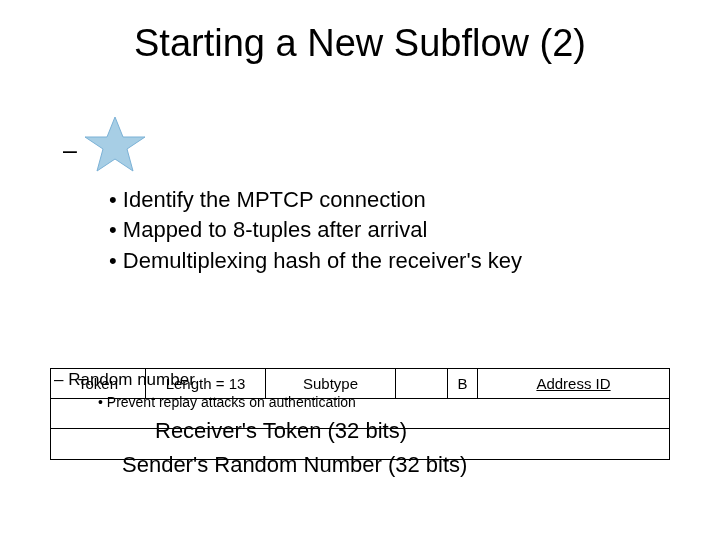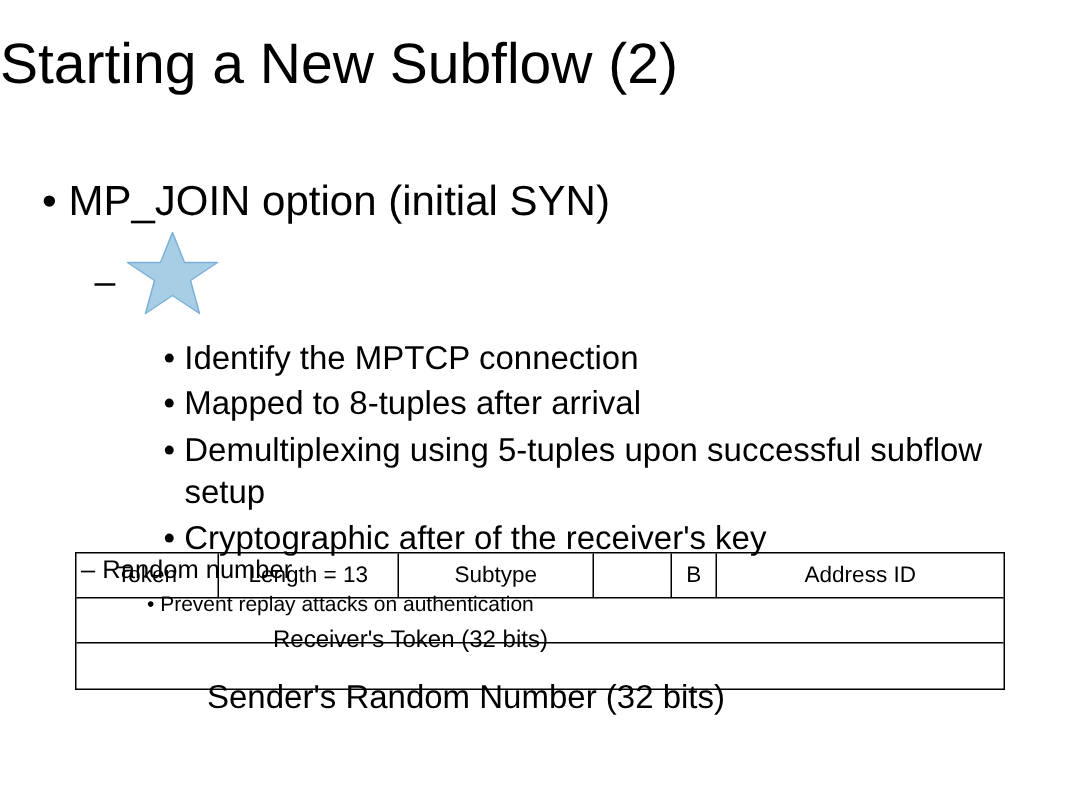--- a/index.html
+++ b/index.html
@@ -6,20 +6,21 @@
     body {
       width: 720px;
       height: 540px;
       font-family: Arial, Helvetica, sans-serif;
       background: #fff;
       color: #000;
       position: relative;
       overflow: hidden;
     }
     .title {
+      text-align: center;
       font-size: 38px;
       font-weight: 400;
       padding-top: 22px;
       padding-bottom: 50px;
     }
     .content {
       padding-left: 28px;
       padding-right: 28px;
     }
     .lvl1 {
@@ -80,77 +81,72 @@
       justify-content: center;
       font-size: 19px;
       border-bottom: 1.5px solid #000;
     }
     .packet-full:last-of-type { border-bottom: none; }
     .c-kind    { flex: 0 0 95px; }
     .c-length  { flex: 0 0 120px; }
     .c-subtype { flex: 0 0 130px; text-align: center; }
     .c-gap     { flex: 0 0 52px; }
     .c-b       { flex: 0 0 30px; }
-    .c-addr    { flex: 1 1 auto; }
+    .c-addr    { flex: 1 1 auto; text-decoration: underline; }
     .emptycell { }
     
     .overlay-rand {
       position: absolute;
       left: 54px;
       top: 370px;
       font-size: 17px;
       z-index: 3;
     }
     .overlay-prevent {
       position: absolute;
       left: 98px;
       top: 394px;
       font-size: 14px;
       z-index: 3;
     }
     .overlay-token {
       position: absolute;
-      left: 182px;
+      left: 155px;
       top: 418px;
-      font-size: 16px;
+      font-size: 22px;
       z-index: 0;
     }
     .overlay-sender {
       position: absolute;
       left: 122px;
       top: 452px;
       font-size: 22px;
       z-index: 1;
-      margin-left: 16px;
     }
     .cell, .packet-full { position: relative; }
   </style>
 </head>
 <body>
 
 <div class="title">Starting a New Subflow (2)</div>
 
 <div class="content">
-  <div class="lvl1">
-    • <span>MP_JOIN option (initial SYN)</span>
-  </div>
 
   <div class="lvl2">
     – 
     <span class="star">
       <svg width="64" height="60" viewBox="0 0 64 60">
         <polygon points="32,2 40,22 62,22 44,34 50,56 32,44 14,56 20,34 2,22 24,22" fill="#A7CEE5" stroke="#7BB1D6" stroke-width="1" stroke-linejoin="round"></polygon>
       </svg>
     </span>
   </div>
 
   <div class="lvl3"><span class="dot">•</span> <span>Identify the MPTCP connection</span></div>
   <div class="lvl3"><span class="dot">•</span> <span>Mapped to 8-tuples after arrival</span></div>
-  <div class="lvl3"><span class="dot">•</span> <span>Demultiplexing using 5-tuples upon successful subflow setup</span></div>
-  <div class="lvl3"><span class="dot">•</span> <span>Cryptographic after of the receiver's key</span></div>
+  <div class="lvl3"><span class="dot">•</span> <span>Demultiplexing hash of the receiver's key</span></div>
 </div>
 
 <div class="packet">
   <div class="packet-row">
     <div class="cell c-kind">Token</div>
     <div class="cell c-length">Length = 13</div>
     <div class="cell c-subtype">Subtype</div>
     <div class="cell c-gap emptycell"></div>
     <div class="cell c-b">B</div>
     <div class="cell c-addr">Address ID</div>

